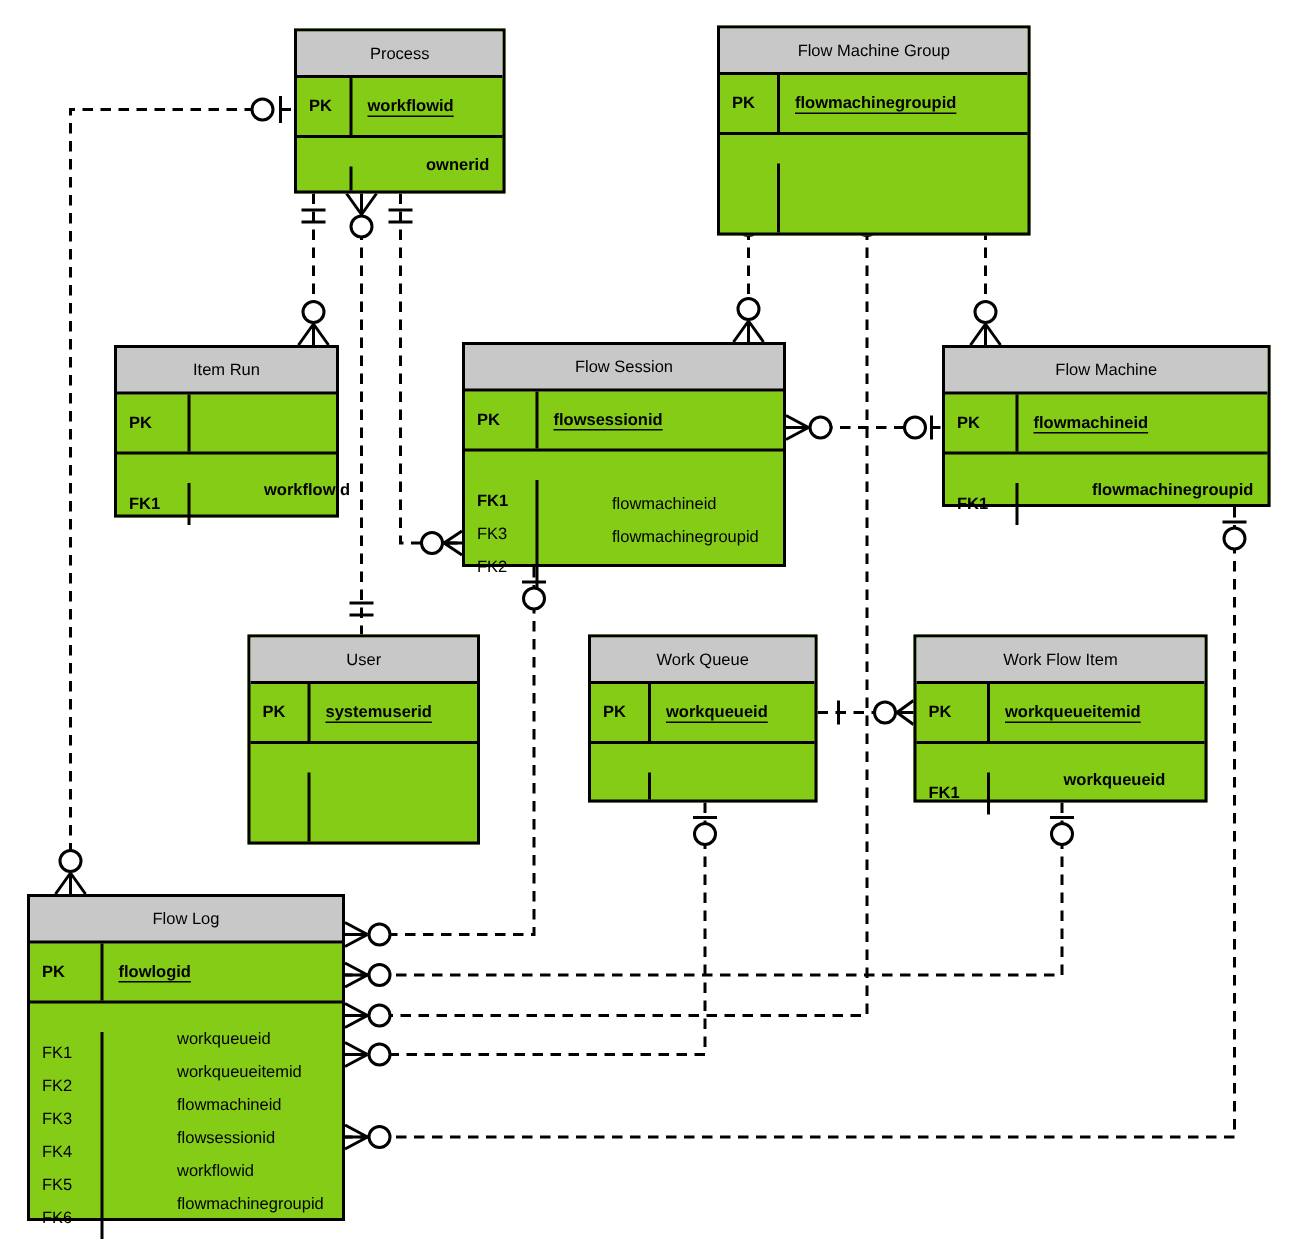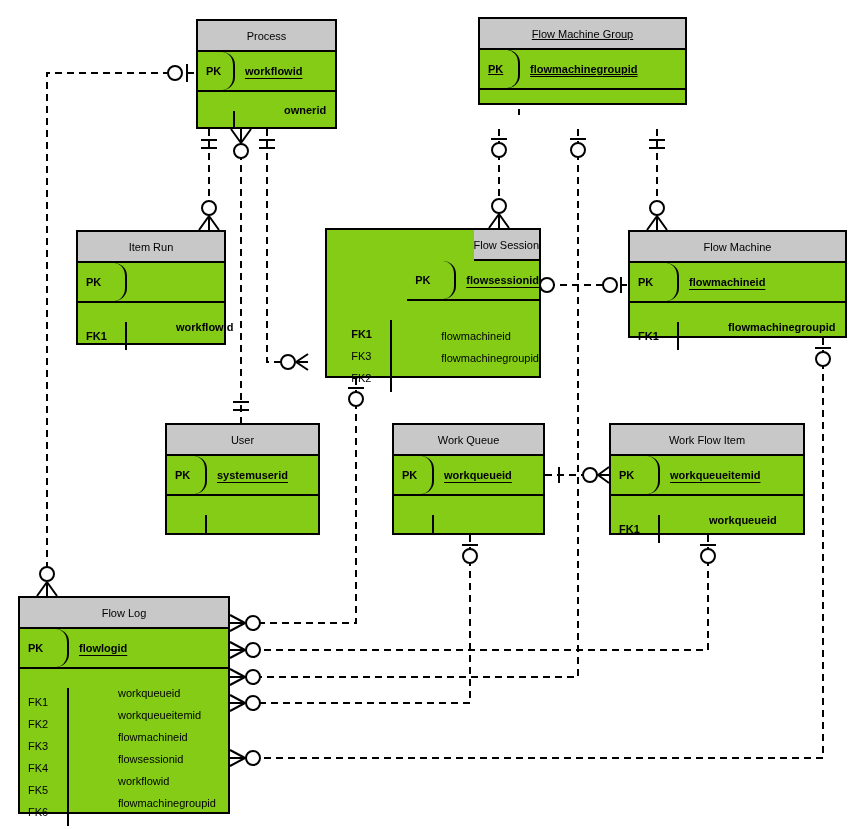--- a/index.html
+++ b/index.html
@@ -29,21 +29,20 @@
     display: flex; align-items: center; justify-content: center;
     white-space: nowrap;
   }
   .e-row { display: flex; }
   .e-pk { flex: 0 0 40px; height: 40px; border-bottom: 2px solid #000; }
   .e-pk .e-key {
     width: var(--kw, 44px); flex: 0 0 var(--kw, 44px);
     border-right: 2px solid #000;
     display: flex; align-items: center; padding-left: 8px;
     font-weight: bold;
-    border-radius: 13px;
   }
   .e-pk .e-field {
     flex: 1; display: flex; align-items: center; padding-left: 10px;
     font-weight: bold; text-decoration: underline;
     text-underline-offset: 3px;
     white-space: nowrap;
   }
   .e-attrs { flex: 1 1 auto; }
   .e-attrs .e-key {
     width: var(--kw, 44px); flex: 0 0 var(--kw, 44px);
@@ -170,21 +169,21 @@
     </div>
     <div class="e-row e-attrs">
       <div class="e-key e-col">
         <div class="e-line b"></div>
       </div>
       <div class="e-field e-col">
         <div class="e-line b">ownerid</div>
       </div>
     </div>
   </div>
-<div class="entity" style="left:478px; top:17px;  width:209px; height:88px;text-decoration:underline; --kw:40px;">
+<div class="entity" style="left:478px; top:17px;  width:209px; height:140px; --kw:40px;">
     <div class="e-head">Flow Machine Group</div>
     <div class="e-row e-pk">
       <div class="e-key">PK</div>
       <div class="e-field">flowmachinegroupid</div>
     </div>
     <div class="e-row e-attrs">
       <div class="e-key e-col"></div>
       <div class="e-field e-col"></div>
     </div>
   </div>
@@ -195,21 +194,21 @@
     </div>
     <div class="e-row e-attrs">
       <div class="e-key e-col">
         <div class="e-line b">FK1</div>
       </div>
       <div class="e-field e-col">
         <div class="e-line b">workflowid</div>
       </div>
     </div>
   </div>
-<div class="entity" style="left:325px; top:228px; width:216px; height:150px;align-items:flex-end; --kw:49px;">
+<div class="entity" style="left:308px; top:228px; width:216px; height:150px; --kw:49px;">
     <div class="e-head">Flow Session</div>
     <div class="e-row e-pk">
       <div class="e-key">PK</div>
       <div class="e-field">flowsessionid</div>
     </div>
     <div class="e-row e-attrs">
       <div class="e-key e-col">
         <div class="e-line b">FK1</div>
         <div class="e-line">FK3</div>
         <div class="e-line">FK2</div>
@@ -228,21 +227,21 @@
     </div>
     <div class="e-row e-attrs">
       <div class="e-key e-col">
         <div class="e-line b">FK1</div>
       </div>
       <div class="e-field e-col">
         <div class="e-line b">flowmachinegroupid</div>
       </div>
     </div>
   </div>
-<div class="entity" style="left:165px; top:423px; width:155px; height:112px; --kw:40px;">
+<div class="entity" style="left:165px; top:423px; width:155px; height:140px; --kw:40px;">
     <div class="e-head">User</div>
     <div class="e-row e-pk">
       <div class="e-key">PK</div>
       <div class="e-field">systemuserid</div>
     </div>
     <div class="e-row e-attrs">
       <div class="e-key e-col"></div>
       <div class="e-field e-col"></div>
     </div>
   </div>

